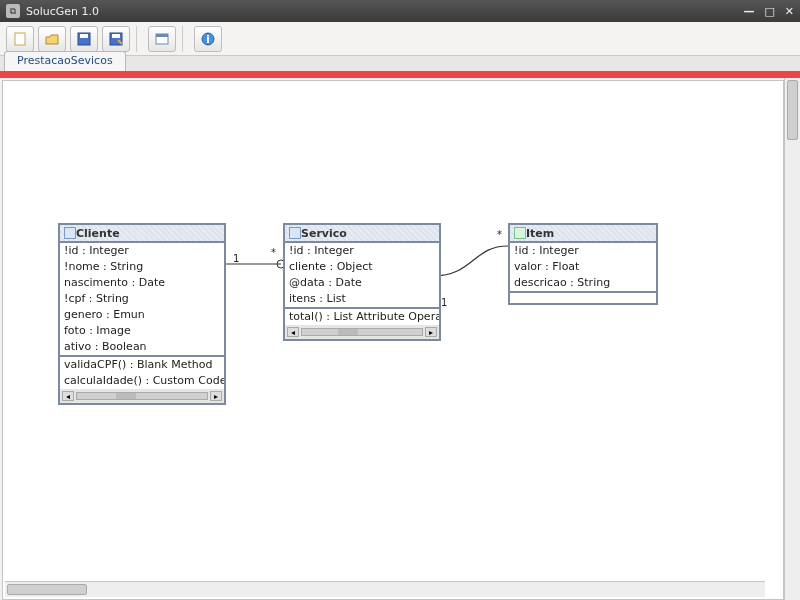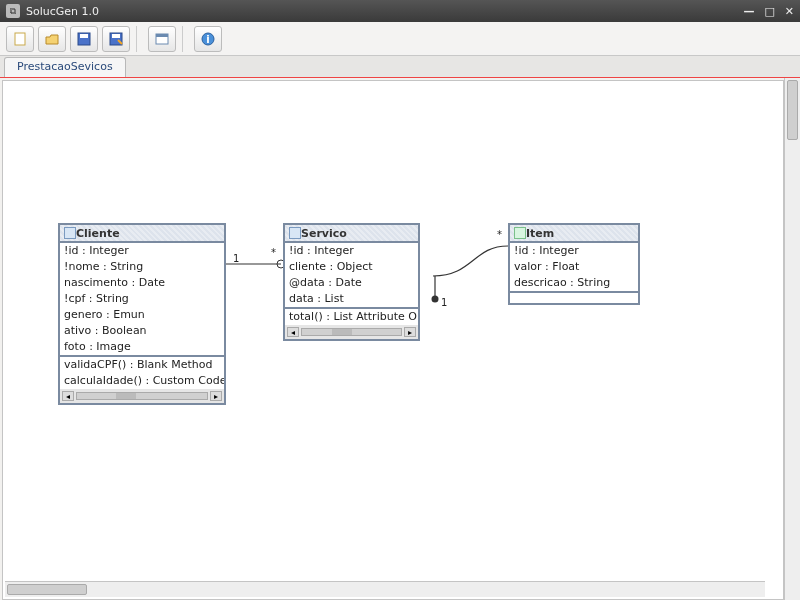--- a/index.html
+++ b/index.html
@@ -8,21 +8,21 @@
   .titlebar { height: 22px; background: linear-gradient(#555,#3a3a3a); color: #eee; display: flex; align-items: center; padding: 0 6px; font-size: 11px; }
   .titlebar .app-icon { width: 14px; height: 14px; background: #bbb; border-radius: 2px; margin-right: 6px; display:flex; align-items:center; justify-content:center; font-size:9px; color:#333;}
   .titlebar .title { flex: 1; text-align: left; }
   .titlebar .wc { display: flex; gap: 10px; font-weight: bold; }
   .titlebar .wc span { cursor: default; }
   
   .toolbar { height: 34px; background: #f4f3f2; border-bottom: 1px solid #c8c8c8; display: flex; align-items: center; padding: 0 6px; gap: 4px; }
   .tbtn { width: 28px; height: 26px; border: 1px solid #bcbcbc; border-radius: 3px; background: linear-gradient(#fff,#e6e6e6); display:flex; align-items:center; justify-content:center; }
   .tsep { width: 6px; height: 26px; border-left:1px solid #ccc; margin:0 2px;}
   
-  .tabstrip { height: 22px; background: #e7e6e4; display:flex; align-items:flex-end; padding-left:4px; border-bottom:1px solid #ef4444;}
+  .tabstrip { height: 22px; background: #e7e6e4; display:flex; align-items:flex-end; padding-left:4px; border-bottom:7px solid #ef4444;}
   .tab { height: 20px; padding: 2px 12px 0 12px; background: #f6f6f6; border:1px solid #b8b8b8; border-bottom: none; border-radius: 3px 3px 0 0; color:#2a4a7a; font-size:11px;}
   
   .canvas-wrap { position:absolute; top:78px; left:0; right:0; bottom:0; background:#f2f1ef; display:flex; }
   .canvas { flex:1; background:#fff; margin:2px 0 0 2px; position:relative; overflow:hidden; border:1px solid #c4c4c4;}
   .vscroll { width:16px; background:#eee; border-left:1px solid #c4c4c4; position:relative;}
   .vscroll .thumb { position:absolute; left:2px; right:2px; top:2px; height:60px; background:#cfcfcf; border:1px solid #aaa; border-radius:2px;}
   .hscroll { position:absolute; left:2px; right:18px; bottom:2px; height:16px; background:#eee; border-top:1px solid #c4c4c4;}
   .hscroll .thumb { position:absolute; top:2px; bottom:2px; left:2px; width:80px; background:#cfcfcf; border:1px solid #aaa; border-radius:2px;}
   
   .uml { position:absolute; border:2px solid #7a8aa0; background:#fff; }
@@ -116,60 +116,60 @@
       <div class="hdr">
           <span class="cico"></span>
           <span>Cliente</span>
         </div>
       <div class="sect">
         <div class="row">!id : Integer</div>
         <div class="row">!nome : String</div>
         <div class="row">nascimento : Date</div>
         <div class="row">!cpf : String</div>
         <div class="row">genero : Emun</div>
+        <div class="row">foto : Image</div>
         <div class="row">ativo : Boolean</div>
-        <div class="row">foto : Image</div>
       </div>
       <div>
         <div class="row">validaCPF() : Blank Method</div>
         <div class="row">calculaIdade() : Custom Code</div>
         <div class="mini-hscroll">
             <div class="arr">◂</div>
             <div class="track">
               <div class="th"></div>
             </div>
             <div class="arr">▸</div>
           </div>
       </div>
     </div>
 
-    <div class="uml" style="left:280px; top:142px; width:137px;">
+    <div class="uml" style="left:280px; top:142px; width:158px;">
       <div class="hdr">
           <span class="cico"></span>
           <span>Servico</span>
         </div>
       <div class="sect">
         <div class="row">!id : Integer</div>
         <div class="row">cliente : Object</div>
         <div class="row">@data : Date</div>
-        <div class="row">data : List</div>
+        <div class="row">itens : List</div>
       </div>
       <div>
         <div class="row">total() : List Attribute Operation</div>
         <div class="mini-hscroll">
             <div class="arr">◂</div>
             <div class="track">
               <div class="th"></div>
             </div>
             <div class="arr">▸</div>
           </div>
       </div>
     </div>
 
-    <div class="uml" style="left:505px; top:142px; width:132px;">
+    <div class="uml" style="left:505px; top:142px; width:150px;">
       <div class="hdr">
           <span class="cico" style="background:#d8f5e0; border-color:#7ac08a;"></span>
           <span>Item</span>
         </div>
       <div class="sect">
         <div class="row">!id : Integer</div>
         <div class="row">valor : Float</div>
         <div class="row">descricao : String</div>
       </div>
       <div style="height:10px;"></div>

